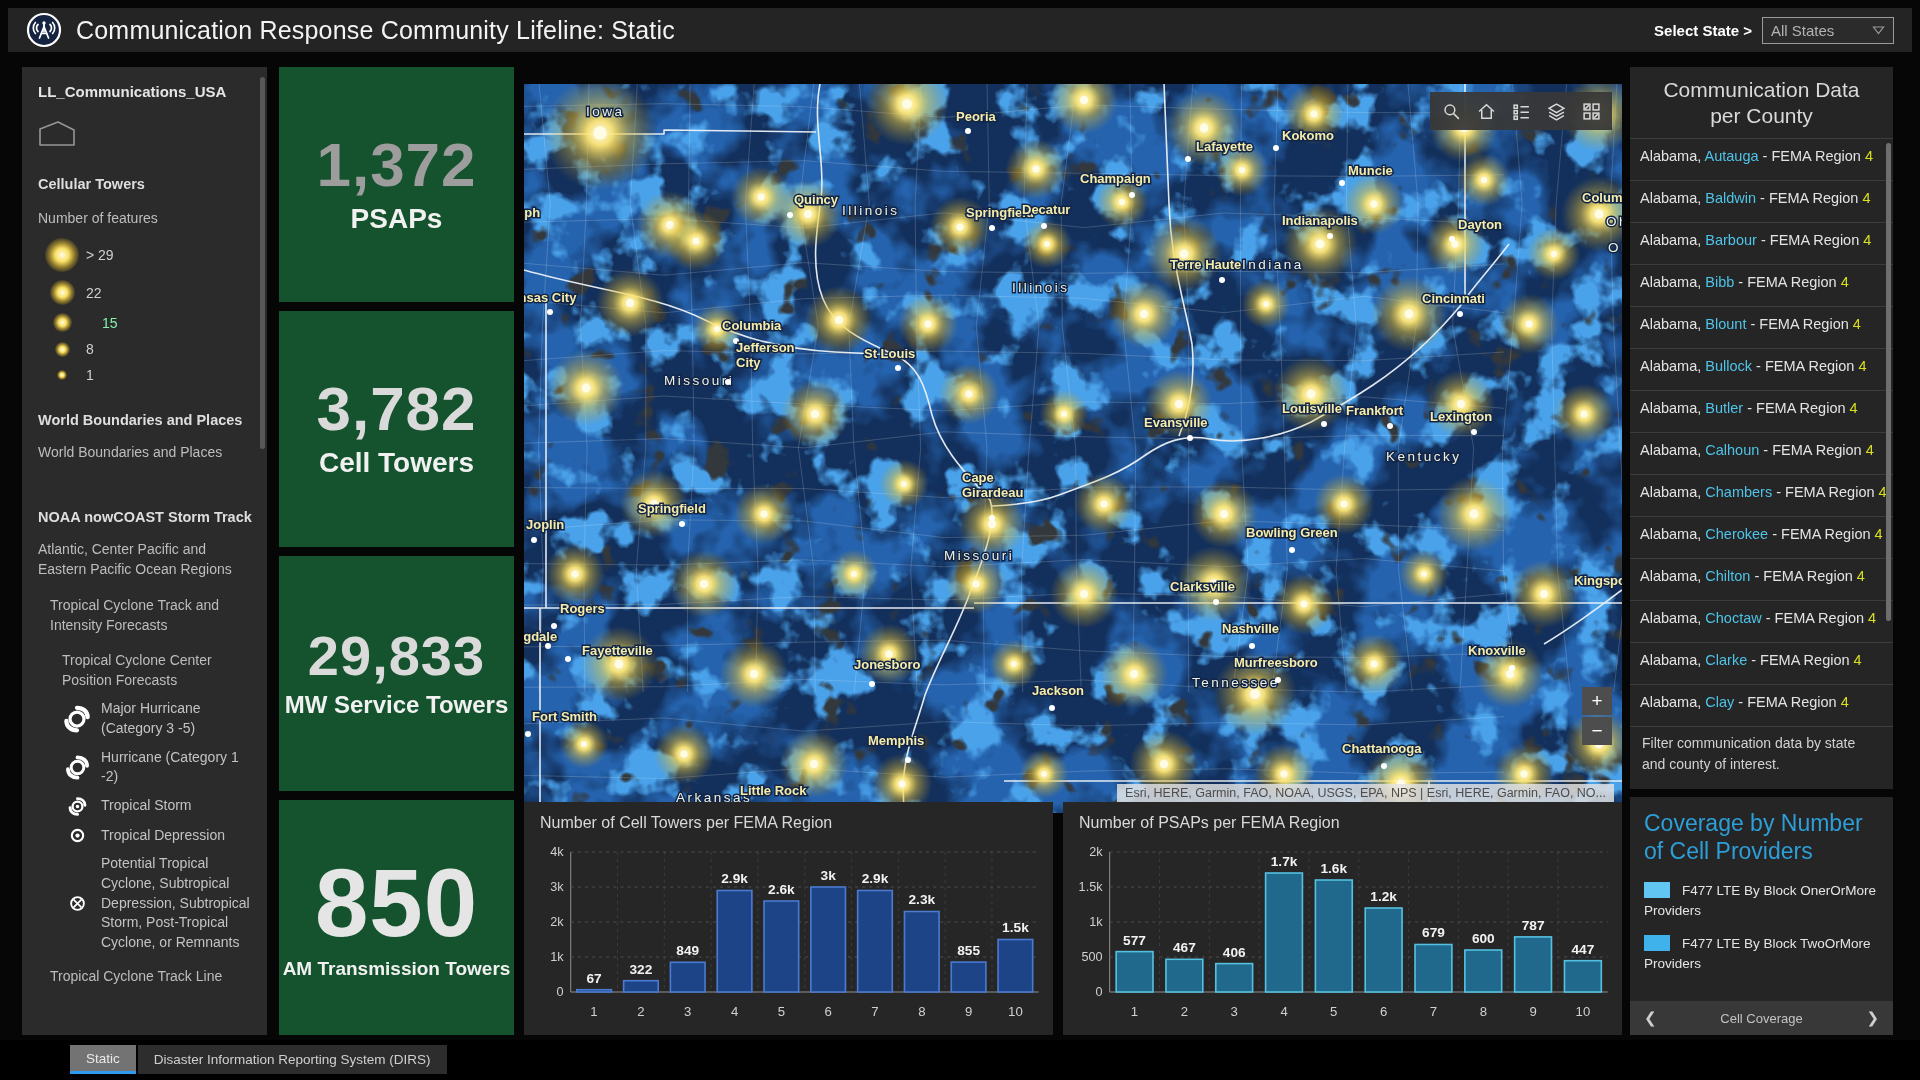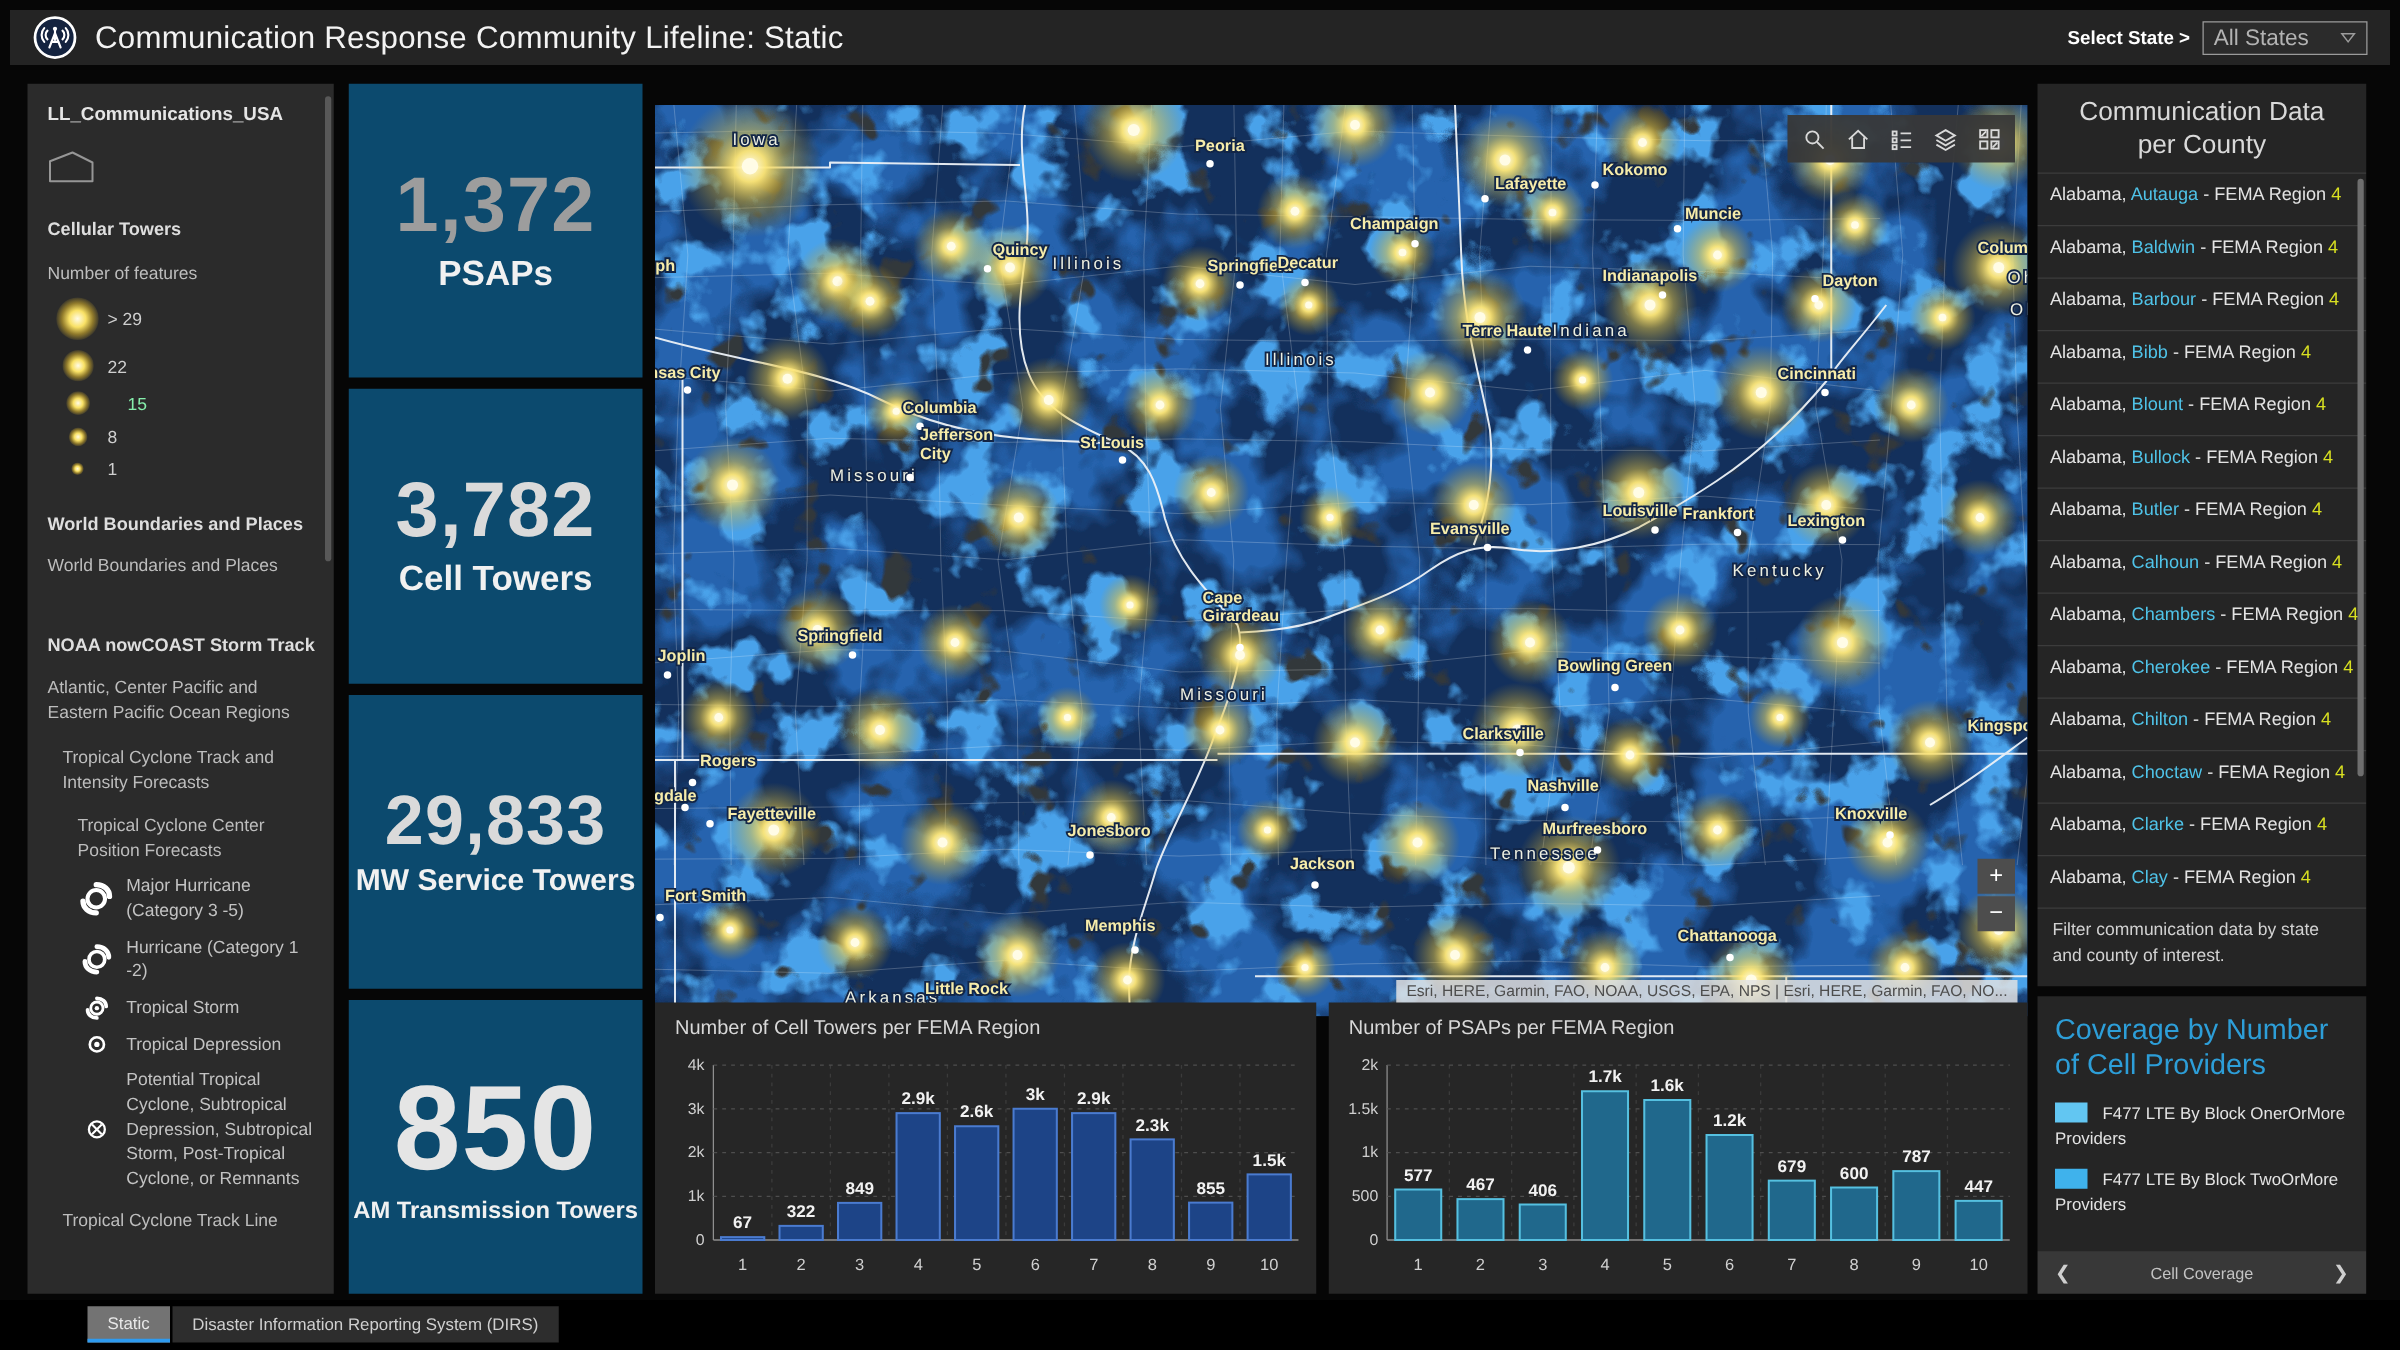--- a/index.html
+++ b/index.html
@@ -5,40 +5,40 @@
   html,body{margin:0;padding:0;background:#050505;}
   body{width:1920px;height:1080px;overflow:hidden;font-family:"Liberation Sans",sans-serif;}
   .app{position:relative;width:1920px;height:1080px;background:#060606;}
 
   
   .hdr{position:absolute;left:8px;top:8px;width:1904px;height:44px;background:#242424;display:flex;align-items:center;padding:0 18px;box-sizing:border-box;}
   .hdr .logo{width:36px;height:36px;margin-right:14px;flex:0 0 auto;}
   .hdr h1{font-size:25px;font-weight:500;color:#f3f3f3;margin:0;letter-spacing:.2px;}
   .hdr-right{margin-left:auto;display:flex;align-items:center;gap:10px;}
   .sel-label{font-size:15px;font-weight:700;color:#ffffff;}
-  .dropdown{width:132px;height:27px;border:1px solid #9b9b9b;background:#2b2b2b;color:#b3b3b3;font-size:18px;display:flex;align-items:center;justify-content:space-between;padding:0 8px;box-sizing:border-box;cursor:pointer;}
+  .dropdown{width:132px;height:27px;border:1px solid #9b9b9b;background:#2b2b2b;color:#b3b3b3;font-size:15px;display:flex;align-items:center;justify-content:space-between;padding:0 8px;box-sizing:border-box;cursor:pointer;}
 
   
   .legendp{position:absolute;left:22px;top:67px;width:245px;height:968px;background:#2b2b2b;color:#c9c9c9;font-size:14px;box-sizing:border-box;padding:16px 14px 0 16px;overflow:hidden;}
   .legendp .lt{font-size:15px;font-weight:700;color:#e5e5e5;}
   .legendp .polyicon{margin-top:20px;}
   .sec-h{font-weight:700;color:#dedede;font-size:14.5px;}
   .sec-s{color:#bdbdbd;line-height:1.45;}
   .sizerow{display:flex;align-items:center;}
   .dotwrap{width:48px;display:flex;justify-content:center;align-items:center;}
   .glowdot{border-radius:50%;background:radial-gradient(circle,#fffbe6 0%,#f9e165 28%,rgba(226,186,44,.55) 52%,rgba(200,160,30,0) 75%);}
   .ind1{padding-left:12px;}
   .ind2{padding-left:24px;}
   .stormrow{display:flex;align-items:center;gap:9px;padding-left:24px;margin-top:9px;color:#c3c3c3;line-height:1.4;}
   .stormrow .sic{flex:0 0 30px;display:flex;justify-content:center;}
   .sb-scroll{position:absolute;right:2px;top:10px;width:5px;height:372px;background:#585858;border-radius:3px;}
 
   
   .stats{position:absolute;left:279px;top:67px;width:235px;height:968px;display:flex;flex-direction:column;gap:9px;}
-  .stat-card{flex:1;background:#0c4a6e;display:flex;flex-direction:column;align-items:center;justify-content:center;text-align:center;}
+  .stat-card{flex:1;background:#14532d;display:flex;flex-direction:column;align-items:center;justify-content:center;text-align:center;}
   .stat-num{font-weight:700;letter-spacing:1px;line-height:1;}
   .stat-lab{font-weight:700;color:#f1f1f1;margin-top:8px;line-height:1.1;}
   .stat-card:nth-child(1) .stat-num{font-size:62px;color:#9d9d9d;}
   .stat-card:nth-child(1) .stat-lab{font-size:28px;}
   .stat-card:nth-child(2) .stat-num{font-size:62px;color:#dadada;}
   .stat-card:nth-child(2) .stat-lab{font-size:28px;}
   .stat-card:nth-child(3) .stat-num{font-size:56px;color:#dadada;}
   .stat-card:nth-child(3) .stat-lab{font-size:24px;}
   .stat-card:nth-child(4) .stat-num{font-size:96px;color:#e5e5e5;}
   .stat-card:nth-child(4) .stat-lab{font-size:19px;}

